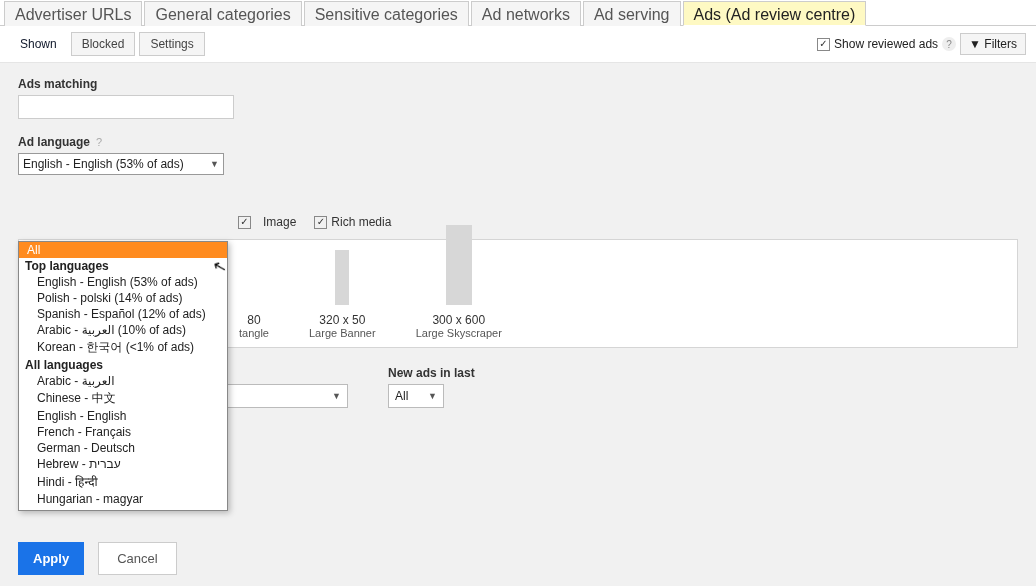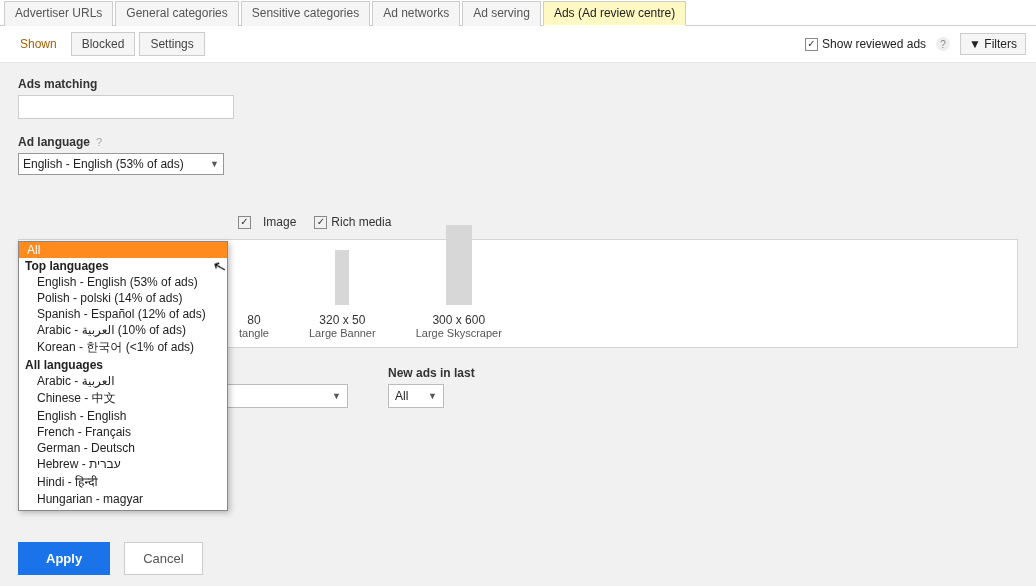--- a/index.html
+++ b/index.html
@@ -18,21 +18,21 @@
     border-bottom: 1px solid #ccc;
     height: 26px;
     padding-left: 4px;
   }
   .tab-top {
     border: 1px solid #ccc;
     border-bottom: none;
     background: #f5f5f5;
     padding: 4px 10px;
     margin-right: 2px;
-    font-size: 12px;
+    font-size: 16px;
     color: #555;
     cursor: pointer;
     position: relative;
     top: 1px;
   }
   .tab-top.active {
     background: #fef9c3;
     color: #222;
     font-weight: normal;
     border-bottom: 1px solid #fff;
@@ -47,22 +47,22 @@
   }
   .subbar-left { display: flex; gap: 4px; align-items: center; }
   .pill {
     border: 1px solid #ccc;
     background: #f5f5f5;
     padding: 4px 10px;
     font-size: 12px;
     cursor: pointer;
     color: #444;
   }
-  .pill.active { color: #a16207; border: none; background: transparent; }
-  .subbar-right { display: flex; gap: 10px; align-items: center; font-size: 12px; }
+  .pill.active { color: #0f172a; border: none; background: transparent; }
+  .subbar-right { display: flex; gap: 4px; align-items: center; font-size: 12px; }
   .checkbox { width: 13px; height: 13px; border: 1px solid #888; display: inline-flex; align-items: center; justify-content: center; font-size: 10px; line-height: 1; }
   .checked::after { content: "✓"; color: #333; font-size: 10px; }
   .help-circle { width: 14px; height: 14px; border-radius: 50%; background: #eee; color: #888; font-size: 10px; display: inline-flex; align-items: center; justify-content: center; }
   .filters-btn { border: 1px solid #ccc; background: #f5f5f5; padding: 3px 8px; font-size: 12px; cursor: pointer; }
   .content {
     background: #f1f1f1;
     padding: 14px 18px 18px 18px;
     height: calc(586px - 26px - 34px);
     position: relative;
   }
@@ -118,21 +118,21 @@
   .bar { background: #d7d7d7; margin-bottom: 8px; }
   .bar-dim { font-size: 12px; color: #333; }
   .bar-name { font-size: 11px; color: #555; }
   .row-2col { display: flex; gap: 40px; margin-top: 18px; }
   .select {
     height: 24px; border: 1px solid #bbb; background: #fff;
     font-size: 12px; padding: 2px 6px; display: flex; justify-content: space-between; align-items: center;
     cursor: pointer;
   }
   .actions { position: absolute; bottom: 14px; left: 18px; display: flex; gap: 14px; }
-  .btn-primary { background: #1a73e8; color: #fff; border: none; padding: 8px 28px; font-size: 13px; font-weight: bold; cursor: pointer; }
+  .btn-primary { background: #1a73e8; color: #fff; border: none; padding: 8px 15px; font-size: 13px; font-weight: bold; cursor: pointer; }
   .btn-secondary { background: #fff; color: #555; border: 1px solid #ccc; padding: 8px 18px; font-size: 13px; cursor: pointer; }
   .caret-down { font-size: 9px; color: #555; }
 </style>
 </head>
 <body>
 
 <div class="tabs-top">
   <div class="tab-top">Advertiser URLs</div>
   <div class="tab-top">General categories</div>
   <div class="tab-top">Sensitive categories</div>

